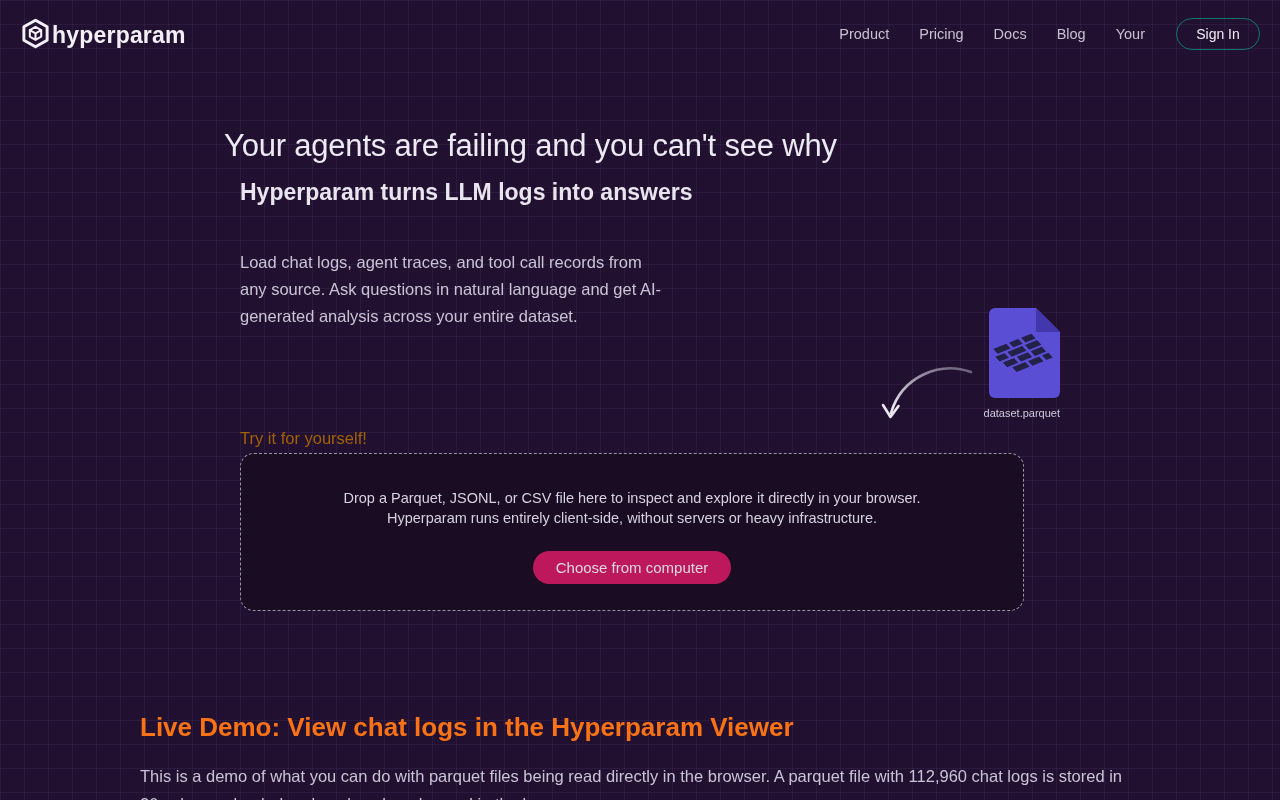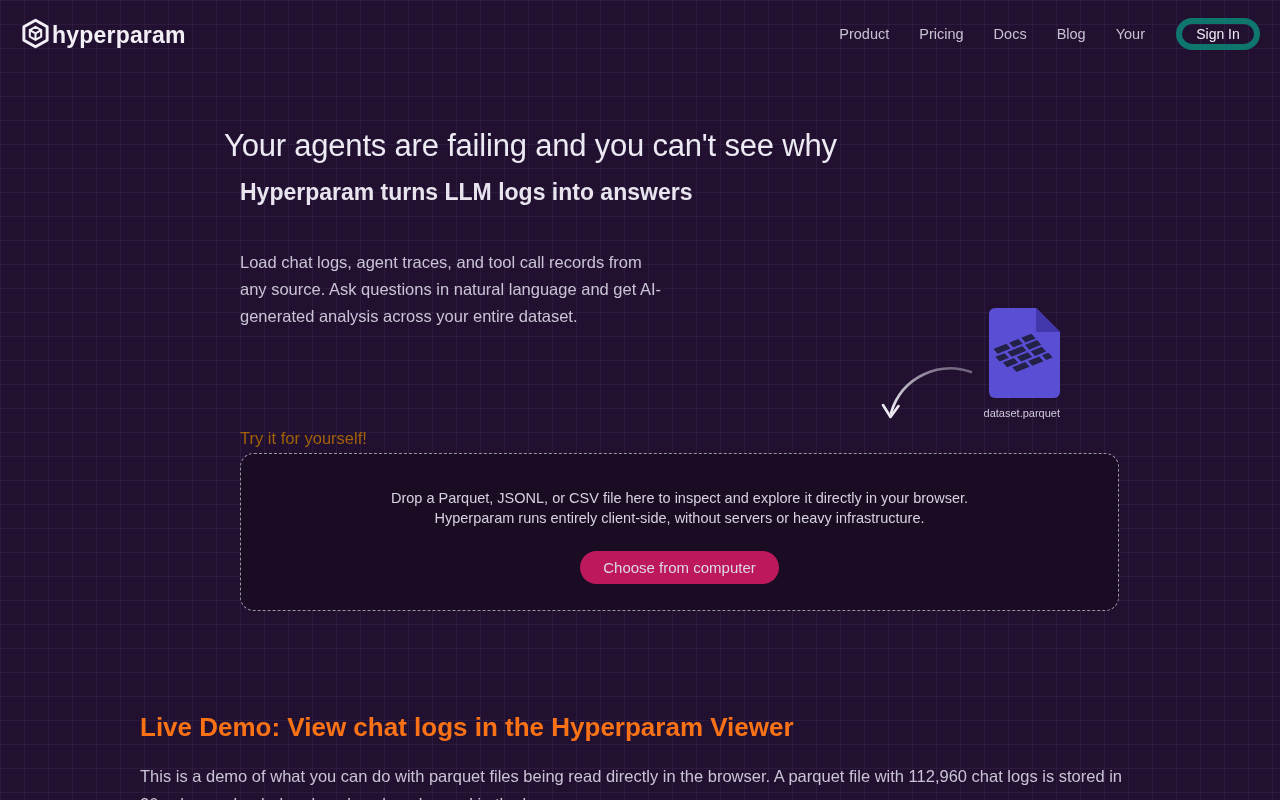--- a/index.html
+++ b/index.html
@@ -24,21 +24,21 @@
   .brand { display:flex; align-items:flex-end; gap:1px; cursor:pointer; }
   .brand-name { font-size:23px; font-weight:bold; color:#f2f0f6; letter-spacing:0.2px; }
   .nav { display:flex; align-items:center; }
   .nav a {
     font-size:14.5px; color:#c7c2d2; text-decoration:none;
     margin:0 15px; cursor:pointer;
   }
   .signin-btn {
     margin-left:16px;
     width:84px; height:32px; border-radius:16px;
-    border:6px solid #0f766e; background:transparent;
+    border:1px solid #0f766e; background:transparent;
     color:#f0eef5; font-size:14px; font-family:inherit; cursor:pointer;
   }
 
   
   .hero-title {
     position:absolute; left:224px; top:128px;
     font-size:31px; font-weight:500; color:#eceaf3; letter-spacing:-0.2px;
   }
   .hero-subtitle {
     position:absolute; left:240px; top:179px;
@@ -55,21 +55,21 @@
 
   
   .file-figure { position:absolute; left:966px; top:308px; width:94px; text-align:right; }
   .file-label {
     display:block; margin-top:5px; font-size:11px; color:#cfcbdb; white-space:nowrap;
   }
   .arrow-wrap { position:absolute; left:874px; top:356px; }
 
   
   .dropzone {
-    position:absolute; left:240px; top:453px; width:879px; height:158px;
+    position:absolute; left:240px; top:453px; width:784px; height:158px;
     border:1px dashed #9b95a8; border-radius:14px;
     background:#190c23;
     display:flex; flex-direction:column; align-items:center;
     padding-top:34px;
   }
   .dropzone p { font-size:14.5px; line-height:20px; color:#d6d2df; text-align:center; }
   .choose-btn {
     margin-top:23px; height:33px; padding:0 23px; border:none; border-radius:17px;
     background:#be185d; color:#dcd9e2; font-size:15px; font-family:inherit; cursor:pointer;
   }

